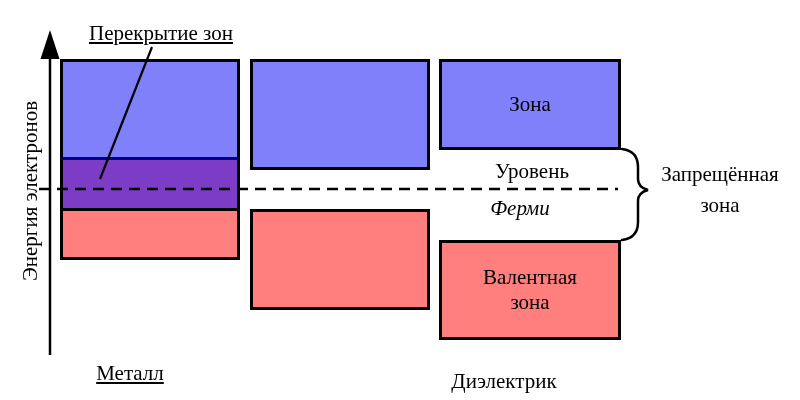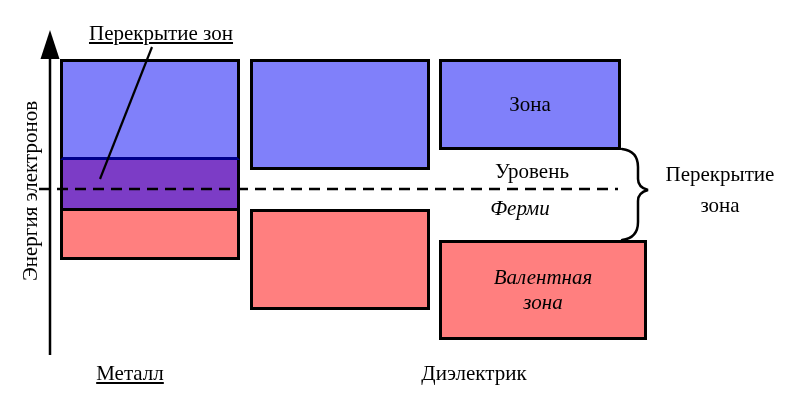--- a/index.html
+++ b/index.html
@@ -41,21 +41,21 @@
   .metal-conduction { left: 60px; top: 59px; width: 180px; height: 101px;
                       border-bottom-width: 3px; border-bottom-style: solid; }
   .metal-overlap    { left: 60px; top: 160px; width: 180px; height: 48px;
                       border-top: none; border-bottom: none; }
   .metal-valence    { left: 60px; top: 208px; width: 180px; height: 52px; }
   
   .semi-conduction  { left: 250px; top: 59px; width: 180px; height: 111px; }
   .semi-valence     { left: 250px; top: 209px; width: 180px; height: 101px; }
   
   .diel-conduction  { left: 439px; top: 59px; width: 182px; height: 91px; }
-  .diel-valence     { left: 439px; top: 240px; width: 208px; height: 100px; font-style: italic; }
+  .diel-valence     { left: 439px; top: 240px; width: 182px; height: 100px; }
 
   .txt {
     position: absolute;
     font-size: 21px;
     white-space: nowrap;
     z-index: 6;
   }
   .y-axis-label {
     position: absolute;
     left: -71px; top: 178px;
@@ -72,21 +72,21 @@
     position: absolute;
     left: 648px; top: 159px; width: 144px;
     font-size: 21px;
     line-height: 31px;
     text-align: center;
     z-index: 6;
   }
   .col-label { top: 361px; transform: translateX(-50%); }
   .col-label-metal { left: 130px; text-decoration: underline; }
   .col-label-semi  { left: 322px; }
-  .col-label-diel  { left: 474px; }
+  .col-label-diel  { left: 504px; margin-top: 8px; }
 </style>
 </head>
 <body>
 
 <div class="stage">
 
   <div class="band metal-conduction" style="background-color: rgb(128, 128, 250); border-bottom-color: rgb(0, 0, 139);"></div>
   <div class="band metal-overlap" style="background-color: rgb(124, 60, 198);"></div>
   <div class="band metal-valence" style="background-color: rgb(255, 127, 127);"></div>
 
@@ -119,20 +119,20 @@
   </svg>
 
   <div class="y-axis-label">Энергия электронов</div>
 
   <div class="txt overlap-annotation">Перекрытие зон</div>
 
   <div class="txt fermi-upper">Уровень</div>
   <div class="txt fermi-lower">Ферми</div>
 
   <div class="gap-annotation">
-    <div>Перекрытие</div>
+    <div>Запрещённая</div>
     <div>зона</div>
   </div>
 
   <div class="txt col-label col-label-metal">Металл</div>
   <div class="txt col-label col-label-diel">Диэлектрик</div>
 
 </div>
 
 </body></html>

